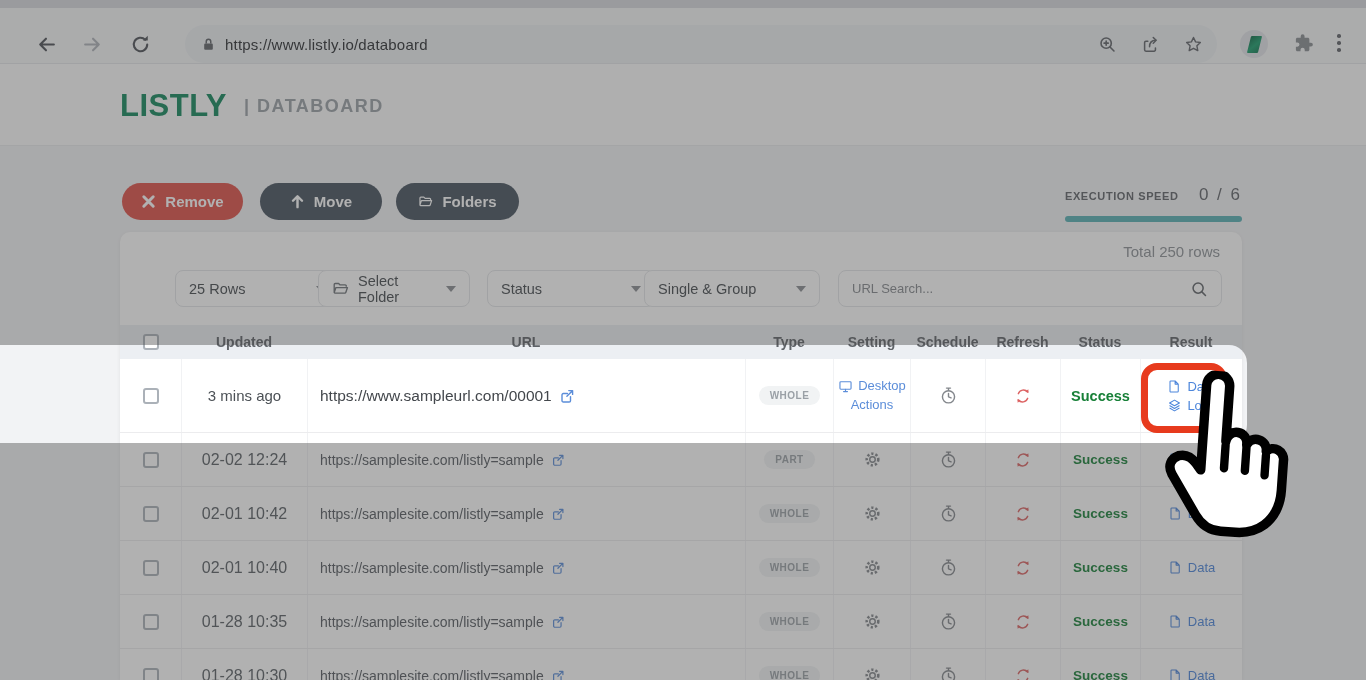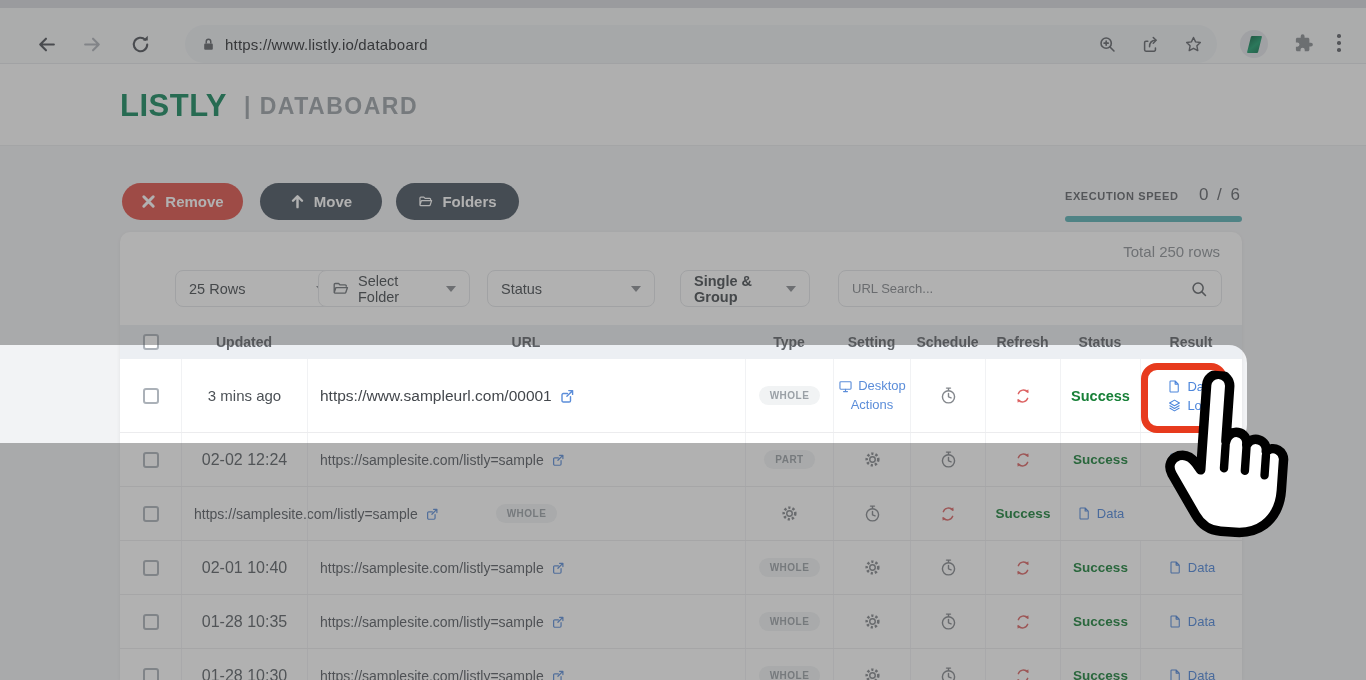--- a/index.html
+++ b/index.html
@@ -24,21 +24,21 @@
   .ext-green .blade { width:11px; height:17px; background:linear-gradient(135deg,#0c6b47 0%,#199d6c 55%,#0f7a52 100%); transform:skewX(-14deg); border-radius:1px; }
   .puzzle-wrap { position:absolute; left:1293px; top:25px; color:#898d92; }
   .puzzle-wrap svg { width:21px; height:21px; }
   .menu-dots { position:absolute; left:1337px; top:26px; display:flex; flex-direction:column; gap:3.5px; }
   .menu-dots i { width:3.5px; height:3.5px; border-radius:50%; background:#5f6368; }
 
   
   .app-header { position:absolute; left:0; top:64px; width:1366px; height:82px; background:#fbfbfc; border-bottom:1px solid #e9eaec; }
   .brand-row { position:absolute; left:120px; top:24px; display:flex; align-items:center; gap:17px; }
   .logo-text { font-size:31px; font-weight:900; color:#12875c; letter-spacing:.5px; }
-  .board-title { font-size:23px; font-weight:700; color:#9aa0a6; letter-spacing:1.5px; }
+  .board-title { font-size:18px; font-weight:700; color:#9aa0a6; letter-spacing:1.5px; }
 
   
   .btn { position:absolute; top:183px; height:37px; border-radius:18.5px; border:none; color:#fff; font-size:15px; font-weight:700; font-family:"Liberation Sans",sans-serif; display:flex; align-items:center; justify-content:center; gap:9px; cursor:pointer; }
   .btn svg { width:15px; height:15px; }
   #btn-remove { left:122px; width:121px; background:#df5047; }
   #btn-move { left:260px; width:122px; background:#46525e; }
   #btn-folders { left:396px; width:123px; background:#46525e; }
 
   .exec-block { position:absolute; left:1065px; top:185px; width:177px; }
   .exec-row { display:flex; justify-content:space-between; align-items:baseline; }
@@ -51,21 +51,21 @@
   .total-rows { position:absolute; right:22px; top:11px; font-size:15px; color:#8d9297; }
 
   .filterbar { position:absolute; left:0; top:38px; width:1122px; height:37px; }
   .fctl { position:absolute; top:0; height:37px; background:#fff; border:1px solid #e4e6e8; border-radius:8px; display:flex; align-items:center; padding:0 13px; font-size:14.5px; color:#454a4f; cursor:pointer; }
   .fctl .grow { flex:1; }
   .caret { width:0; height:0; border-left:5px solid transparent; border-right:5px solid transparent; border-top:6px solid #8a8e93; margin-left:10px; }
   .fctl svg.fold { width:17px; height:17px; color:#6d7277; margin-right:9px; flex:none; }
   #f-rows { left:18px; width:165px;margin-left:37px; }
   #f-folder { left:198px; width:152px; }
   #f-status { left:367px; width:168px; }
-  #f-group { left:560px; width:130px;font-weight:bold; }
+  #f-group { left:524px; width:176px; }
   .searchbox { position:absolute; left:718px; top:0; width:384px; height:37px; border:1px solid #e4e6e8; border-radius:8px; background:#fff; display:flex; align-items:center; padding:0 13px; }
   .searchbox input { border:none; outline:none; background:transparent; flex:1; font-size:13px; color:#3c4043; font-family:"Liberation Sans",sans-serif; }
   .searchbox input::placeholder { color:#85898e; }
   .searchbox svg { width:18px; height:18px; color:#5f6368; flex:none; }
 
   
   .trow { display:grid; grid-template-columns:61px 126px 438px 88px 77px 75px 75px 80px 102px; align-items:stretch; width:1122px; }
   .thead { position:absolute; left:0; top:93px; height:34px; background:#ecEFF3; background:#eceff3; }
   .thead .hcell { display:flex; align-items:center; justify-content:center; font-size:14px; font-weight:600; color:#5f6368; }
   .tbody { position:absolute; left:0; top:127px; }
@@ -405,20 +405,23 @@
             </svg>
             <span>Data</span>
           </span>
         </div>
     </div>
 
     <div class="trow row">
       <div class="cell">
           <span class="checkbox"></span>
         </div>
+      <div class="cell">
+          <span class="date-txt">02-01 10:42</span>
+        </div>
       <div class="cell c-url">
           <span class="url-txt">https://samplesite.com/listly=sample</span>
           <svg class="ext-ic">
             <use href="#i-ext"></use>
           </svg>
         </div>
       <div class="cell">
           <span class="badge">WHOLE</span>
         </div>
       <div class="cell">

